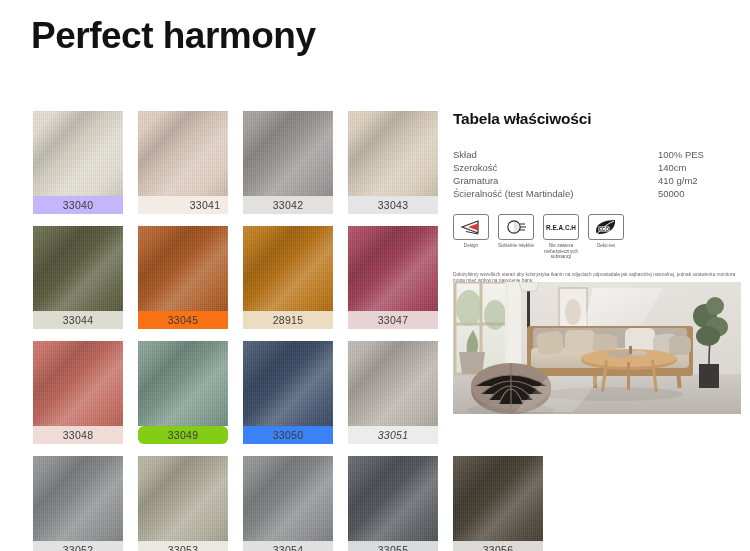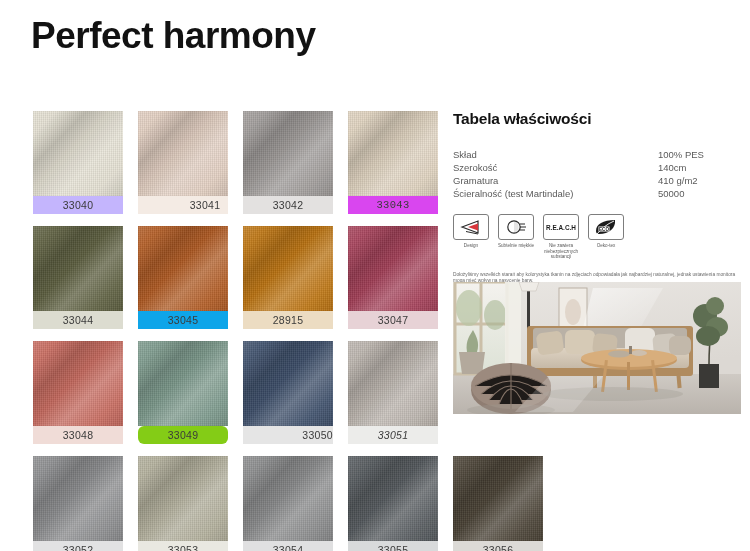--- a/index.html
+++ b/index.html
@@ -182,37 +182,37 @@
           <div class="drape"></div>
           <div class="weave"></div>
         </div>
         <div class="swatch-label" style="background: rgb(227, 225, 224);">33042</div>
       </div>
       <div class="swatch">
         <div class="swatch-img" style="background: rgb(224, 211, 191);">
           <div class="drape"></div>
           <div class="weave"></div>
         </div>
-        <div class="swatch-label" style="background: #d946ef; font-family: Liberation Mono, monospace;">33043</div>
+        <div class="swatch-label" style="background: #e5e5e5;">33043</div>
       </div>
     </div>
     <div class="swatch-row">
       <div class="swatch">
         <div class="swatch-img" style="background: rgb(94, 96, 64);">
           <div class="drape"></div>
           <div class="weave"></div>
         </div>
         <div class="swatch-label" style="background: rgb(220, 220, 208);">33044</div>
       </div>
       <div class="swatch">
         <div class="swatch-img" style="background: rgb(179, 91, 34);">
           <div class="drape"></div>
           <div class="weave"></div>
         </div>
-        <div class="swatch-label" style="background: #0ea5e9;">33045</div>
+        <div class="swatch-label" style="background: #f97316;">33045</div>
       </div>
       <div class="swatch">
         <div class="swatch-img" style="background: rgb(191, 117, 16);">
           <div class="drape"></div>
           <div class="weave"></div>
         </div>
         <div class="swatch-label" style="background: rgb(236, 220, 194);">28915</div>
       </div>
       <div class="swatch">
         <div class="swatch-img" style="background: rgb(166, 63, 88);">
@@ -235,21 +235,21 @@
           <div class="drape"></div>
           <div class="weave"></div>
         </div>
         <div class="swatch-label" style="background: #84cc16; border-radius: 6px;">33049</div>
       </div>
       <div class="swatch">
         <div class="swatch-img" style="background: rgb(61, 79, 107);">
           <div class="drape"></div>
           <div class="weave"></div>
         </div>
-        <div class="swatch-label" style="background: #e5e5e5; text-align: right;">33050</div>
+        <div class="swatch-label" style="background: #3b82f6;">33050</div>
       </div>
       <div class="swatch">
         <div class="swatch-img" style="background: rgb(188, 181, 174);">
           <div class="drape"></div>
           <div class="weave"></div>
         </div>
         <div class="swatch-label" style="background: rgb(236, 236, 234); font-style: italic;">33051</div>
       </div>
     </div>
     <div class="swatch-row">

